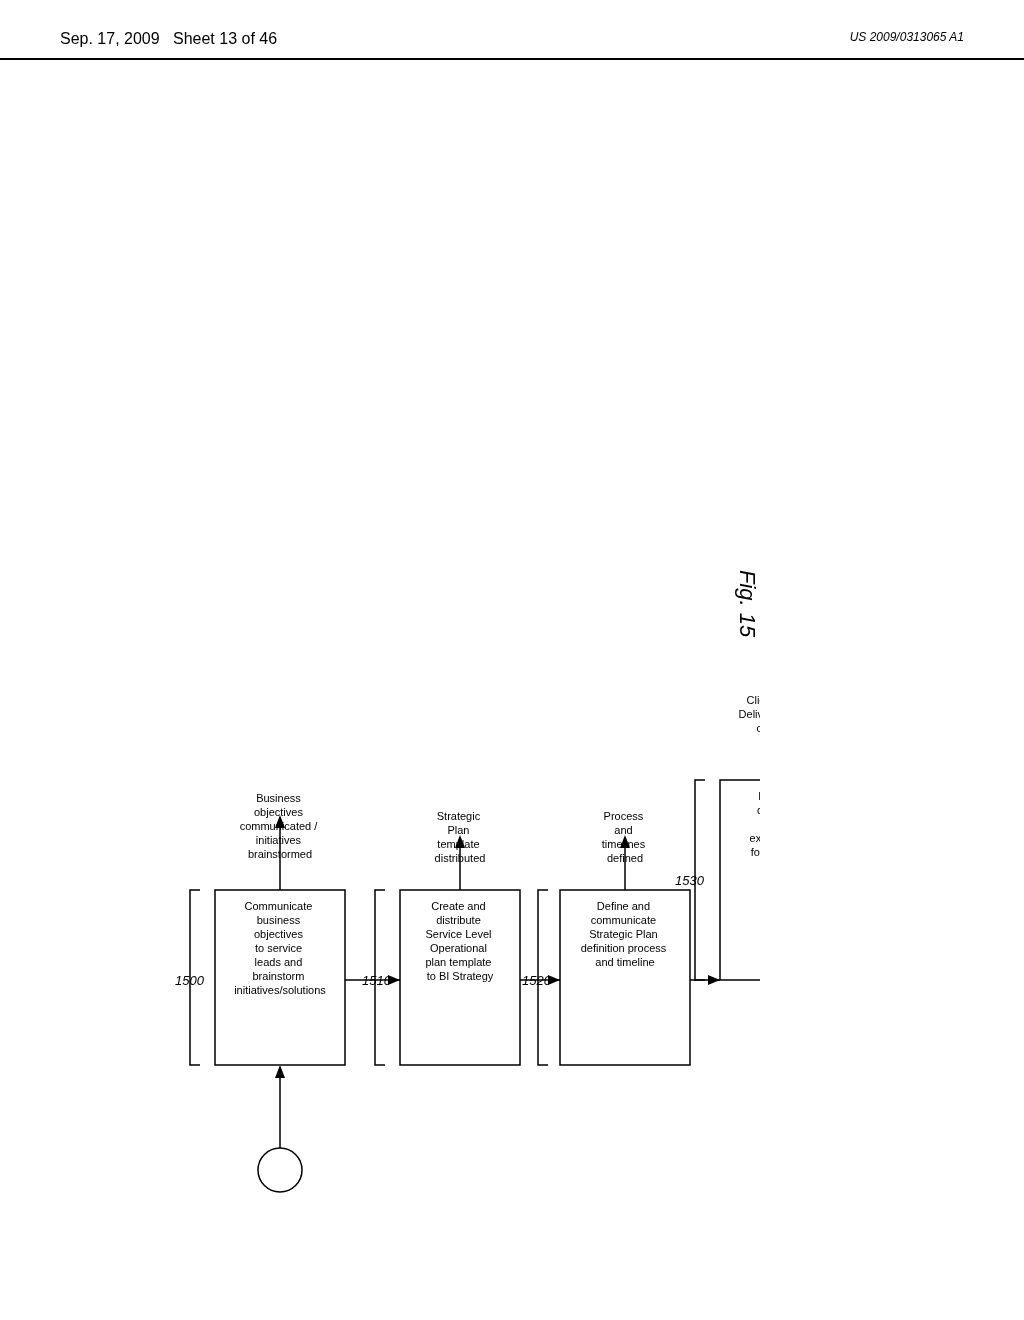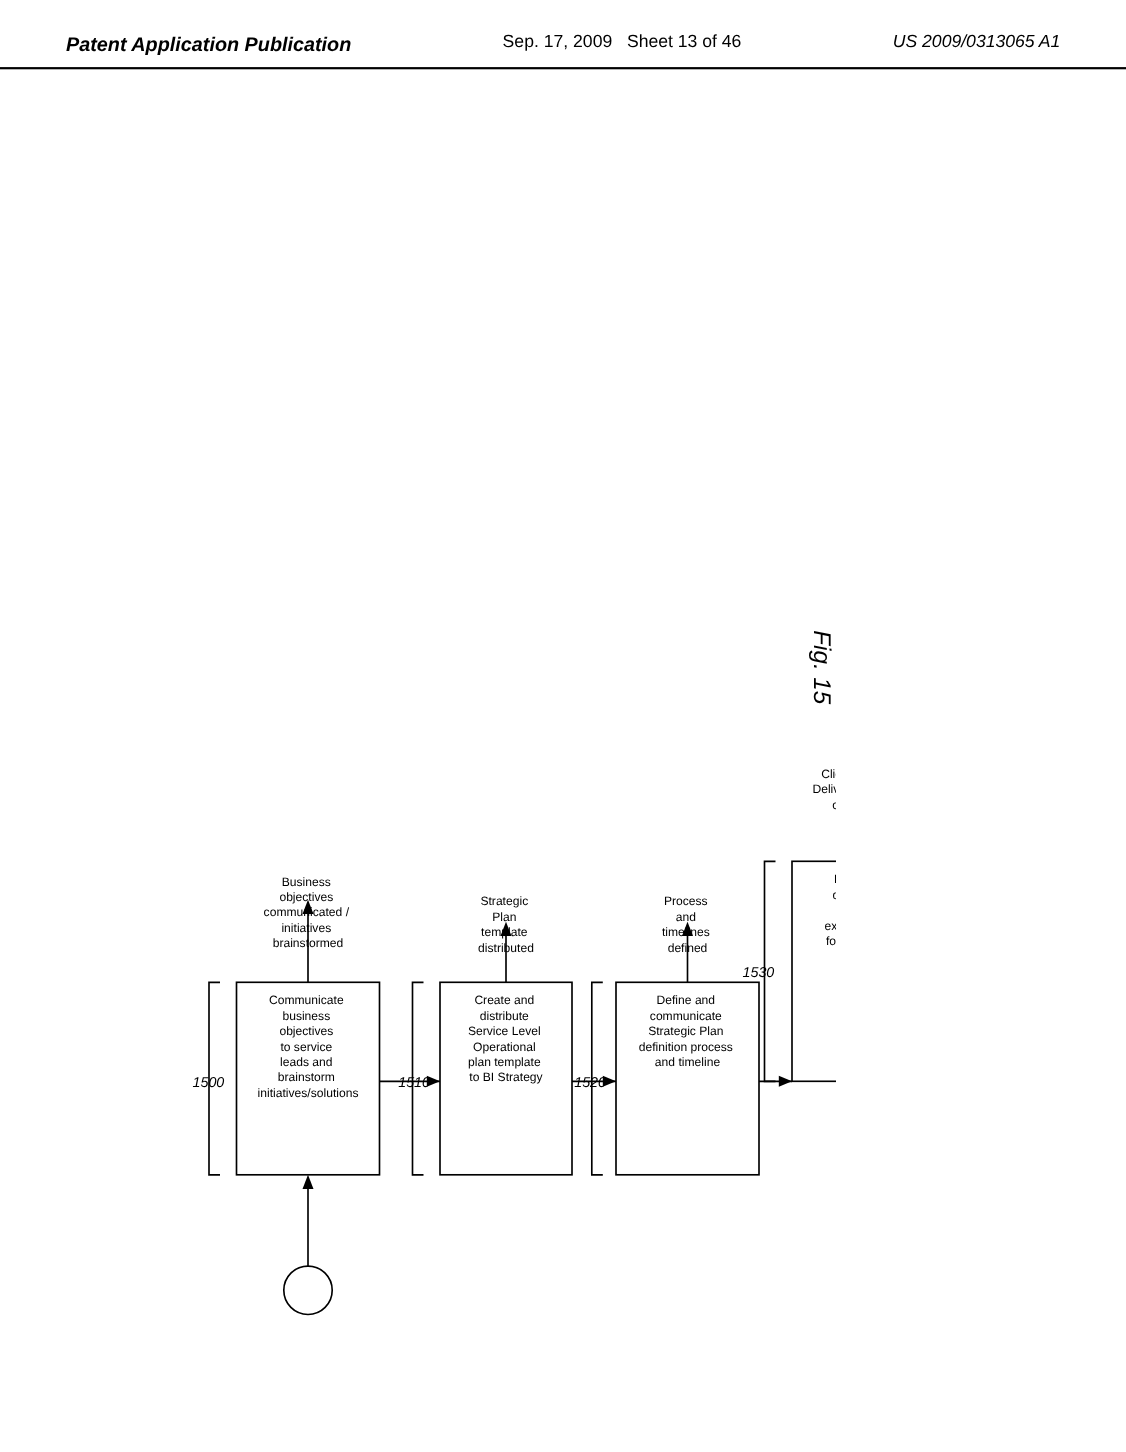--- a/index.html
+++ b/index.html
@@ -25,21 +25,21 @@
       font-weight: bold;
       font-style: italic;
     }
 
     .header-center {
       font-size: 16px;
       text-align: center;
     }
 
     .header-right {
-      font-size: 16px;
+      font-size: 12px;
       font-style: italic;
       text-align: center;
     }
 
     .diagram-area {
       position: relative;
       width: 100%;
       height: 1200px;
     }
 
@@ -49,21 +49,20 @@
       top: 30px;
       left: 60px;
       width: 700px;
       height: 1160px;
     }
   </style>
 </head>
 <body>
 
 <div class="header">
-  <div class="header-left">Patent Application Publication</div>
   <div class="header-center">
     <span>Sep. 17, 2009</span>&nbsp;&nbsp;
     <span>Sheet 13 of 46</span>
   </div>
   <div class="header-right">US 2009/0313065 A1</div>
 </div>
 
 <div class="diagram-area">
 
   <svg class="diagram-svg" viewBox="0 0 700 1160" xmlns="http://www.w3.org/2000/svg">

